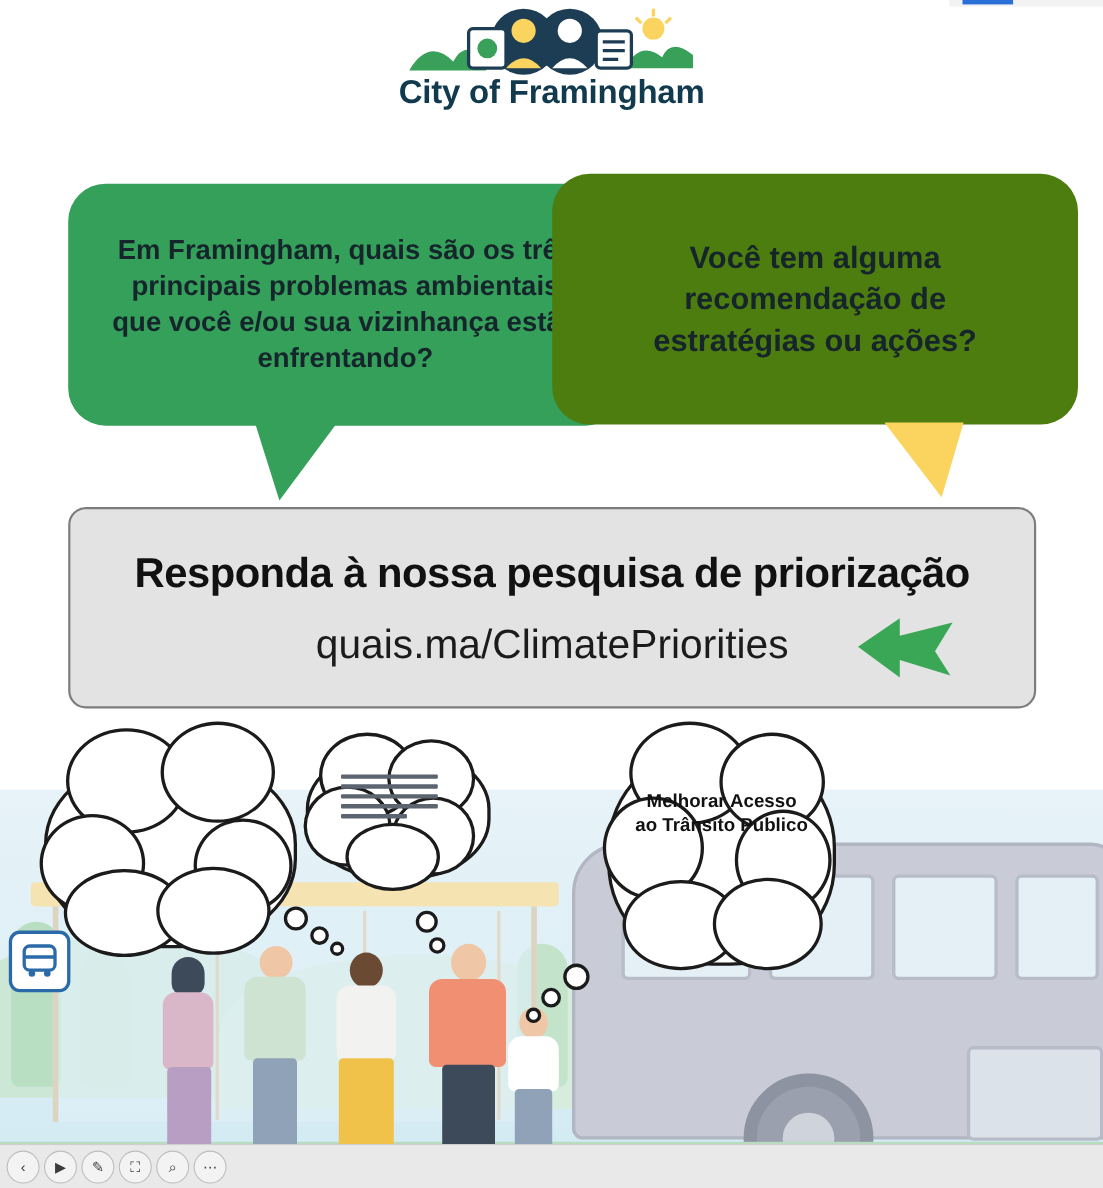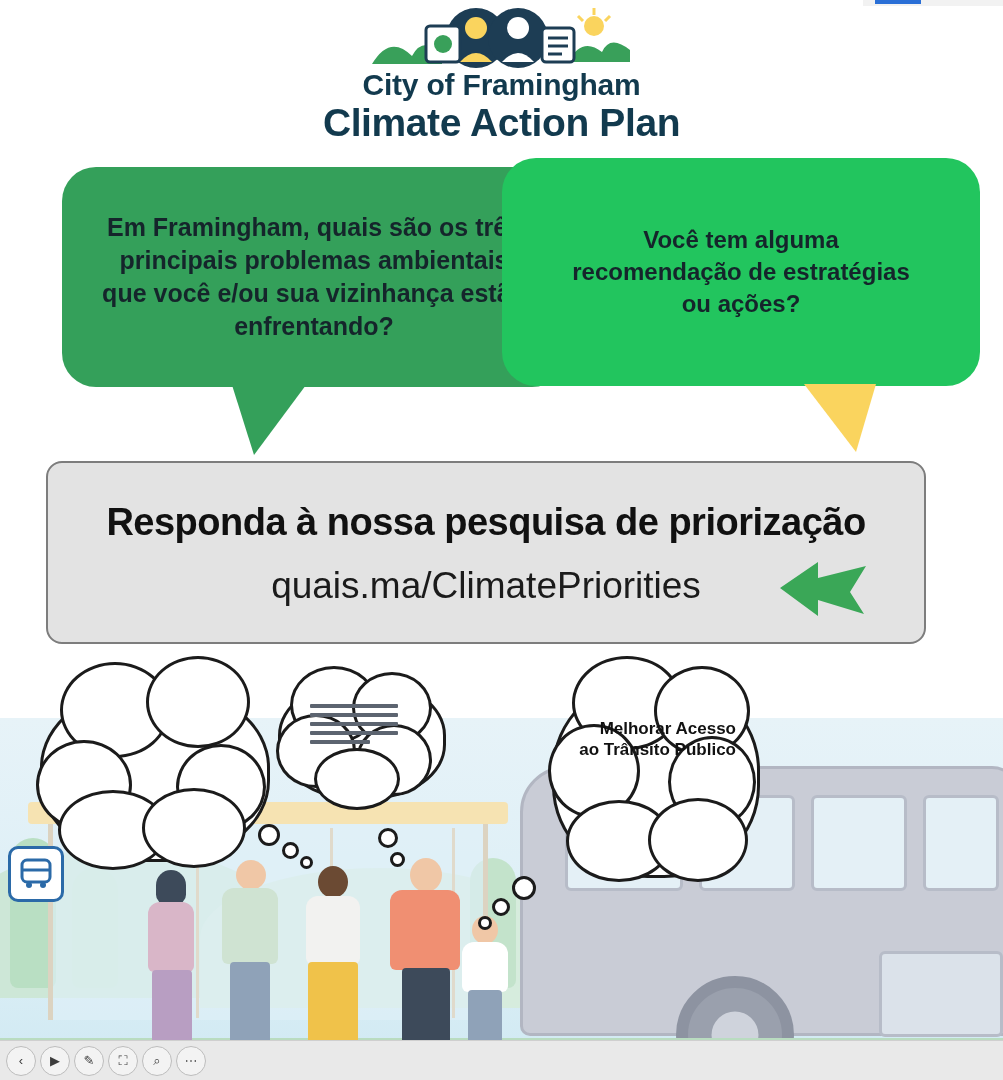--- a/index.html
+++ b/index.html
@@ -107,38 +107,38 @@
     width: 0; height: 0;
     border-left: 22px solid transparent;
     border-right: 52px solid transparent;
     border-top: 70px solid #34a05a;
   }
   .bubble-yellow {
     left: 502px;
     top: 158px;
     width: 478px;
     height: 228px;
-    background: #22c55e;
-    font-size: 24px;
+    background: #4d7c0f;
+    font-size: 28px;
     padding: 0 56px;
   }
   .bubble-yellow .tail {
     position: absolute;
     right: 104px;
     bottom: -66px;
     width: 0; height: 0;
     border-left: 52px solid transparent;
     border-right: 20px solid transparent;
     border-top: 68px solid #fad45e;
   }
 
   
   .cta-box {
     position: absolute;
-    left: 46px;
+    left: 62px;
     top: 461px;
     width: 880px;
     height: 183px;
     background: #e3e3e3;
     border: 2px solid #7d7d7d;
     border-radius: 16px;
     box-sizing: border-box;
   }
   .cta-headline {
     position: absolute;
@@ -393,21 +393,20 @@
         <line x1="176" y1="34" x2="196" y2="34" stroke="#1d3d54" stroke-width="3"></line>
         <line x1="176" y1="42" x2="196" y2="42" stroke="#1d3d54" stroke-width="3"></line>
         <line x1="176" y1="50" x2="190" y2="50" stroke="#1d3d54" stroke-width="3"></line>
         <circle cx="222" cy="22" r="10" fill="#fad45e"></circle>
         <line x1="222" y1="4" x2="222" y2="11" stroke="#fad45e" stroke-width="3"></line>
         <line x1="238" y1="12" x2="233" y2="17" stroke="#fad45e" stroke-width="3"></line>
         <line x1="206" y1="12" x2="211" y2="17" stroke="#fad45e" stroke-width="3"></line>
       </svg>
     </div>
     <div class="city-title">City of Framingham</div>
-    <div class="plan-title">Climate Action Plan</div>
   </div>
 
   <div class="bubble bubble-green">
     <span>Em Framingham, quais são os três principais problemas ambientais que você e/ou sua vizinhança estão enfrentando?</span>
     <span class="tail"></span>
   </div>
 
   <div class="bubble bubble-yellow">
     <span>Você tem alguma recomendação de estratégias ou ações?</span>
     <span class="tail"></span>
@@ -514,21 +513,21 @@
   <div class="dot hollow" style="left:378px; top:828px; width:20px; height:20px;"></div>
   <div class="dot hollow" style="left:390px; top:852px; width:15px; height:15px;"></div>
 
   <div class="cloud" style="left:552px; top:678px; width:208px; height:200px; border-radius:46%;"></div>
   <div class="cloud" style="left:572px; top:656px; width:110px; height:94px;"></div>
   <div class="cloud" style="left:654px; top:666px; width:96px;  height:90px;"></div>
   <div class="cloud" style="left:548px; top:724px; width:92px;  height:94px;"></div>
   <div class="cloud" style="left:668px; top:736px; width:88px;  height:92px;"></div>
   <div class="cloud" style="left:566px; top:800px; width:106px; height:82px;"></div>
   <div class="cloud" style="left:648px; top:798px; width:100px; height:84px;"></div>
-  <div class="cloud-text" style="left:576px; top:718px; width:160px; font-size:17px;text-align:right;">Melhorar Acesso ao Trânsito Público</div>
+  <div class="cloud-text" style="left:576px; top:718px; width:160px; font-size:17px;">Melhorar Acesso ao Trânsito Público</div>
   <div class="dot hollow" style="left:512px; top:876px; width:24px; height:24px;"></div>
   <div class="dot hollow" style="left:492px; top:898px; width:18px; height:18px;"></div>
   <div class="dot hollow" style="left:478px; top:916px; width:14px; height:14px;"></div>
 
   <div class="toolbar">
     <div class="tb-btn">‹</div>
     <div class="tb-btn">▶</div>
     <div class="tb-btn">✎</div>
     <div class="tb-btn">⛶</div>
     <div class="tb-btn">⌕</div>

